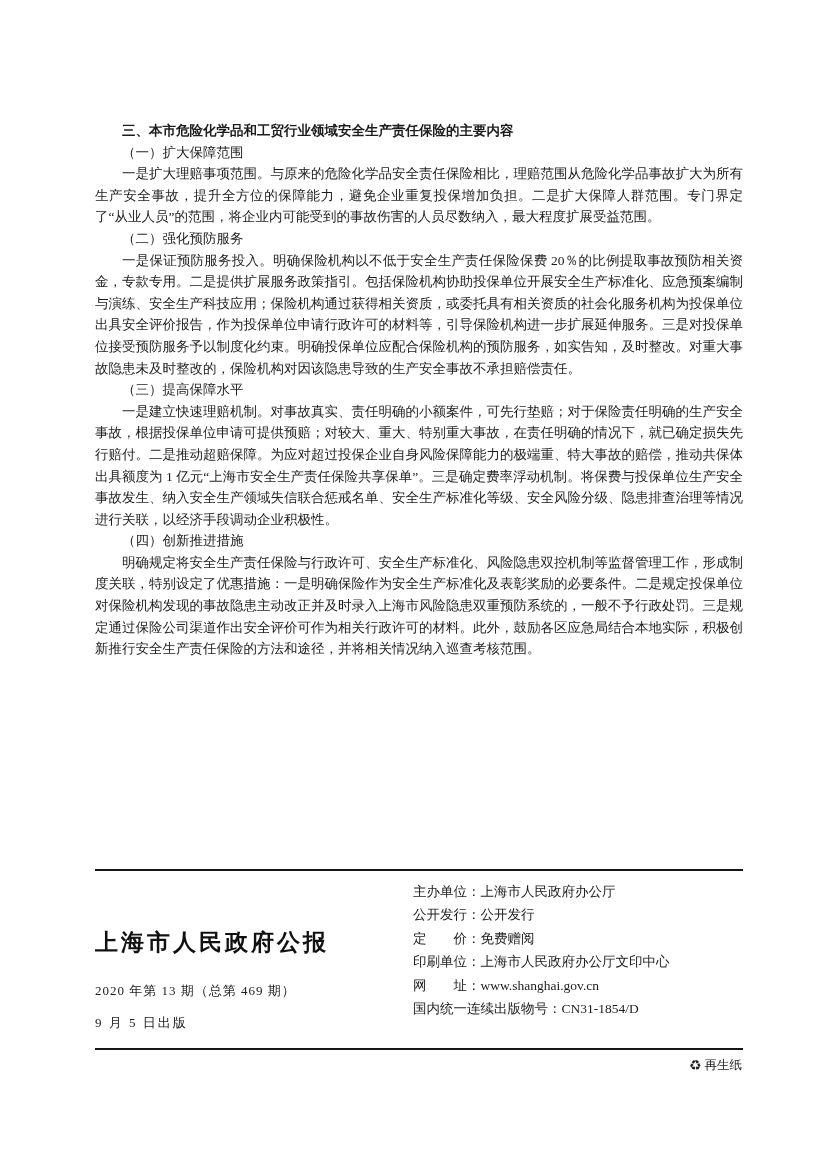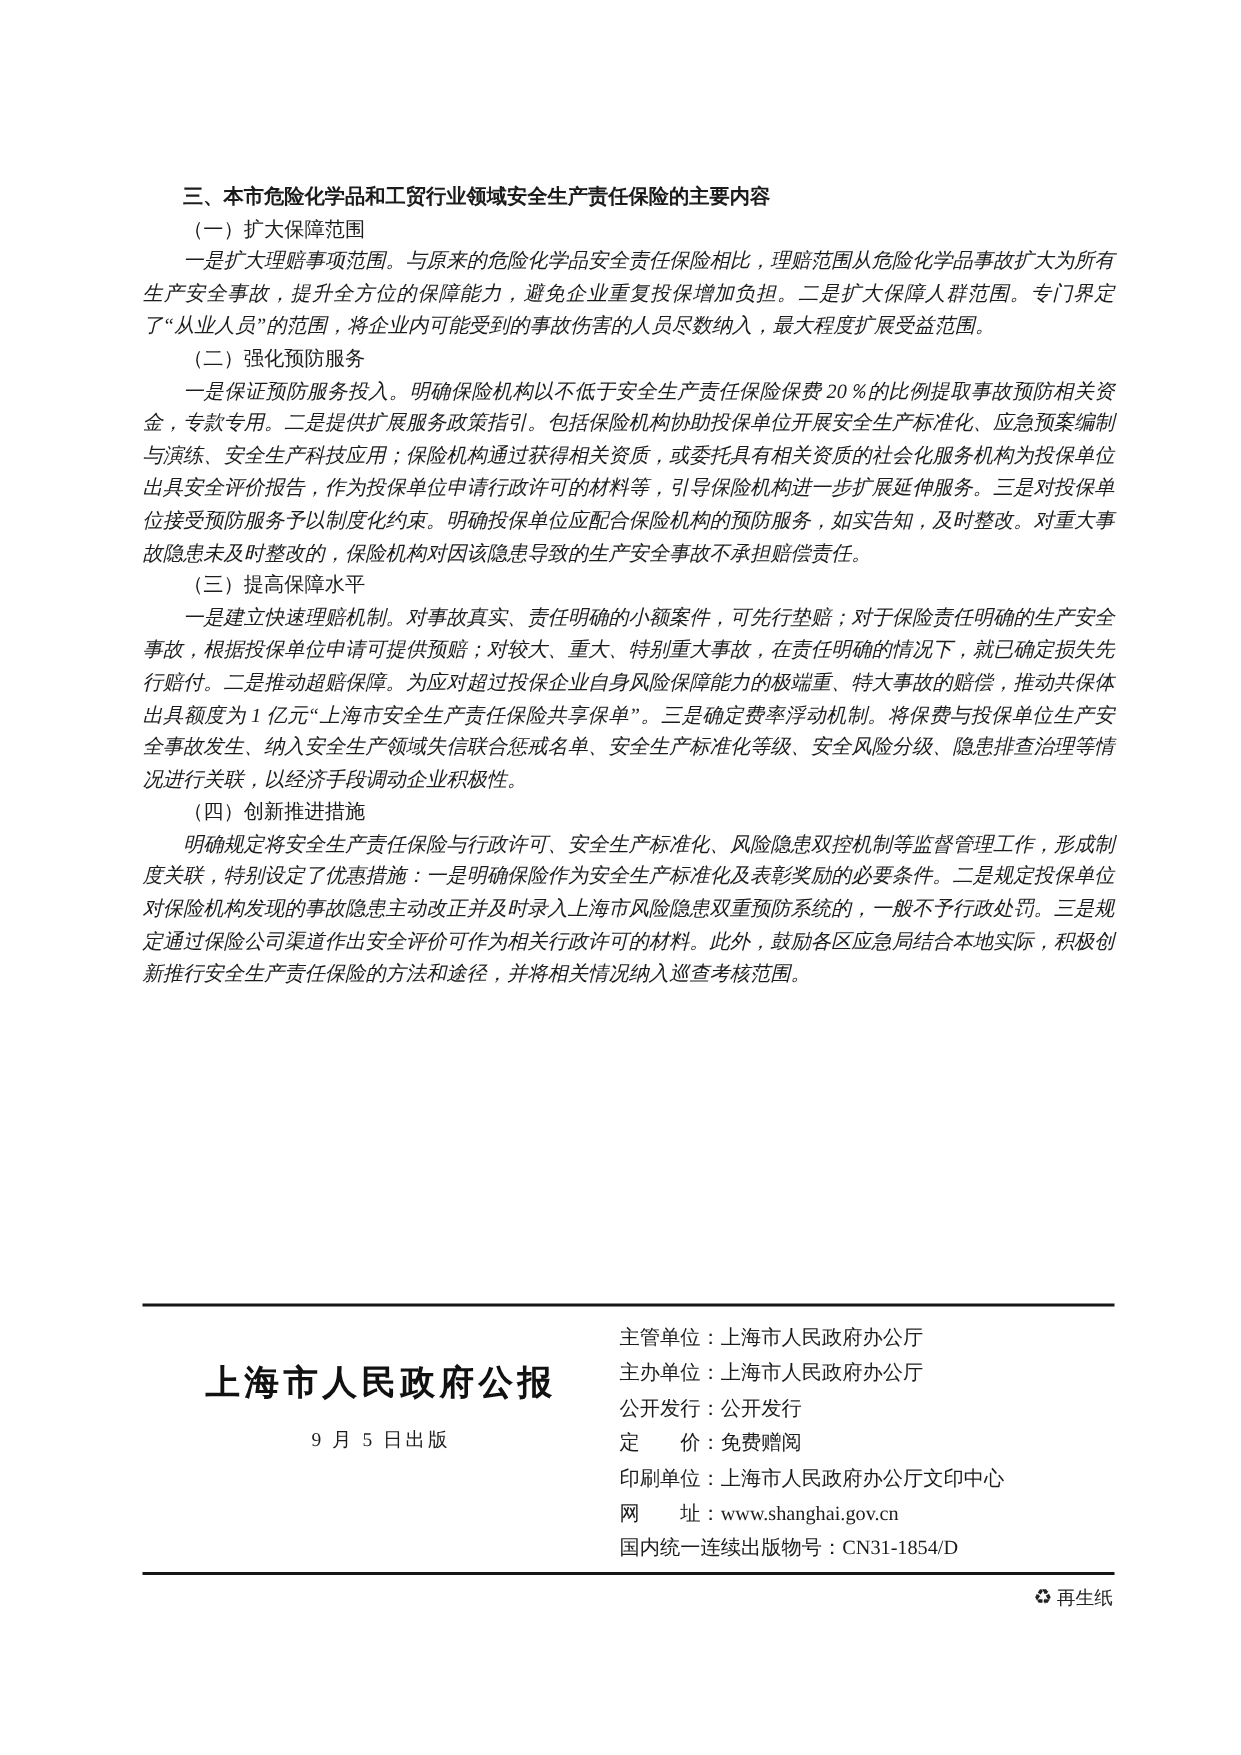--- a/index.html
+++ b/index.html
@@ -29,36 +29,34 @@
     font-size: 13.5px;
     line-height: 21.6px;
     text-indent: 2em;
   }
   .subheading {
     text-indent: 2em;
     font-family: "Liberation Serif", "DejaVu Serif", serif;
   }
   .para {
     text-indent: 2em;
-    font-style: italic;
   }
   .colophon {
     position: absolute;
     left: 95px;
     top: 856px;
     width: 648px;
     height: 181px;
     border-top: 2px solid #161616;
     border-bottom: 2px solid #161616;
     display: flex;
   }
   .colophon-left {
     width: 318px;
-    text-align: center;
-    padding-top: 35px;
+    padding-top: 56px;
   }
   .gazette-title {
     font-family: "Liberation Sans", "DejaVu Sans", sans-serif;
     font-weight: bold;
     font-size: 23px;
     letter-spacing: 3px;
     color: #111;
   }
   .issue-info {
     margin-top: 24px;
@@ -108,24 +106,24 @@
     <p class="subheading">（三）提高保障水平</p>
     <p class="para">一是建立快速理赔机制。对事故真实、责任明确的小额案件，可先行垫赔；对于保险责任明确的生产安全事故，根据投保单位申请可提供预赔；对较大、重大、特别重大事故，在责任明确的情况下，就已确定损失先行赔付。二是推动超赔保障。为应对超过投保企业自身风险保障能力的极端重、特大事故的赔偿，推动共保体出具额度为 1 亿元“上海市安全生产责任保险共享保单”。三是确定费率浮动机制。将保费与投保单位生产安全事故发生、纳入安全生产领域失信联合惩戒名单、安全生产标准化等级、安全风险分级、隐患排查治理等情况进行关联，以经济手段调动企业积极性。</p>
 
     <p class="subheading">（四）创新推进措施</p>
     <p class="para">明确规定将安全生产责任保险与行政许可、安全生产标准化、风险隐患双控机制等监督管理工作，形成制度关联，特别设定了优惠措施：一是明确保险作为安全生产标准化及表彰奖励的必要条件。二是规定投保单位对保险机构发现的事故隐患主动改正并及时录入上海市风险隐患双重预防系统的，一般不予行政处罚。三是规定通过保险公司渠道作出安全评价可作为相关行政许可的材料。此外，鼓励各区应急局结合本地实际，积极创新推行安全生产责任保险的方法和途径，并将相关情况纳入巡查考核范围。</p>
   </div>
 
   <div class="colophon">
     <div class="colophon-left">
       <div class="gazette-title">上海市人民政府公报</div>
+      <div class="issue-info">2020 年第 13 期（总第 469 期）</div>
       <div class="publish-date">9 月 5 日出版</div>
     </div>
     <div class="colophon-right">
-      <div class="detail-row"><span>主管单位：</span><span>上海市人民政府办公厅</span></div>
       <div class="detail-row"><span>主办单位：</span><span>上海市人民政府办公厅</span></div>
       <div class="detail-row"><span>公开发行：</span><span>公开发行</span></div>
       <div class="detail-row"><span>定　　价：</span><span>免费赠阅</span></div>
       <div class="detail-row"><span>印刷单位：</span><span>上海市人民政府办公厅文印中心</span></div>
       <div class="detail-row"><span>网　　址：</span><span>www.shanghai.gov.cn</span></div>
       <div class="detail-row"><span>国内统一连续出版物号：</span><span>CN31-1854/D</span></div>
     </div>
   </div>
 
   <div class="footer-mark">

